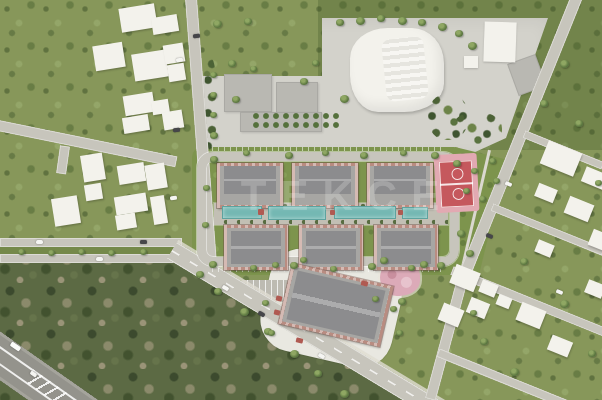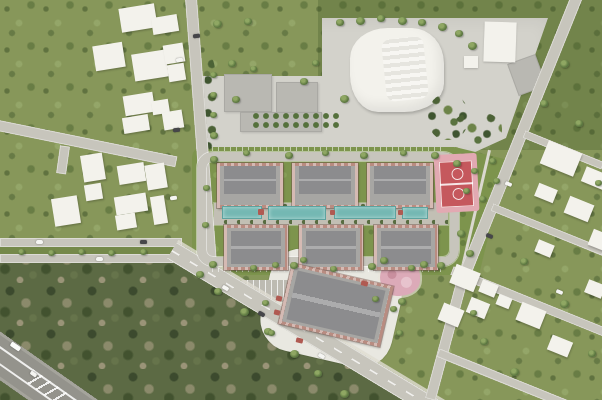--- a/index.html
+++ b/index.html
@@ -197,20 +197,21 @@
   </div>
 
   <div class="loop"></div>
   <div class="pstrip" style="left:212px;top:147px;width:234px;"></div>
   <div class="pstrip" style="left:212px;top:268px;width:234px;"></div>
   <div class="deck"></div>
   <div class="court-pad"></div>
   <div class="court"></div>
   <div class="playground"></div>
 
+  <div class="watermark">TEKCE</div>
 <div class="slab" style="left: 120px; top: 6px; width: 36px; height: 24px; transform: rotate(-9deg);"></div>
     <div class="slab" style="left: 152px; top: 16px; width: 26px; height: 17px; transform: rotate(-9deg);"></div>
     <div class="slab" style="left: 94px; top: 44px; width: 30px; height: 25px; transform: rotate(-9deg);"></div>
     <div class="slab" style="left: 133px; top: 52px; width: 34px; height: 27px; transform: rotate(-9deg);"></div>
     <div class="slab" style="left: 164px; top: 44px; width: 20px; height: 19px; transform: rotate(-9deg);"></div>
     <div class="slab" style="left: 168px; top: 64px; width: 17px; height: 17px; transform: rotate(-9deg);"></div>
     <div class="slab" style="left: 124px; top: 94px; width: 30px; height: 20px; transform: rotate(-9deg);"></div>
     <div class="slab" style="left: 152px; top: 100px; width: 17px; height: 14px; transform: rotate(-9deg);"></div>
     <div class="slab" style="left: 163px; top: 111px; width: 20px; height: 18px; transform: rotate(-9deg);"></div>
     <div class="slab" style="left: 123px; top: 116px; width: 26px; height: 16px; transform: rotate(-9deg);"></div>

